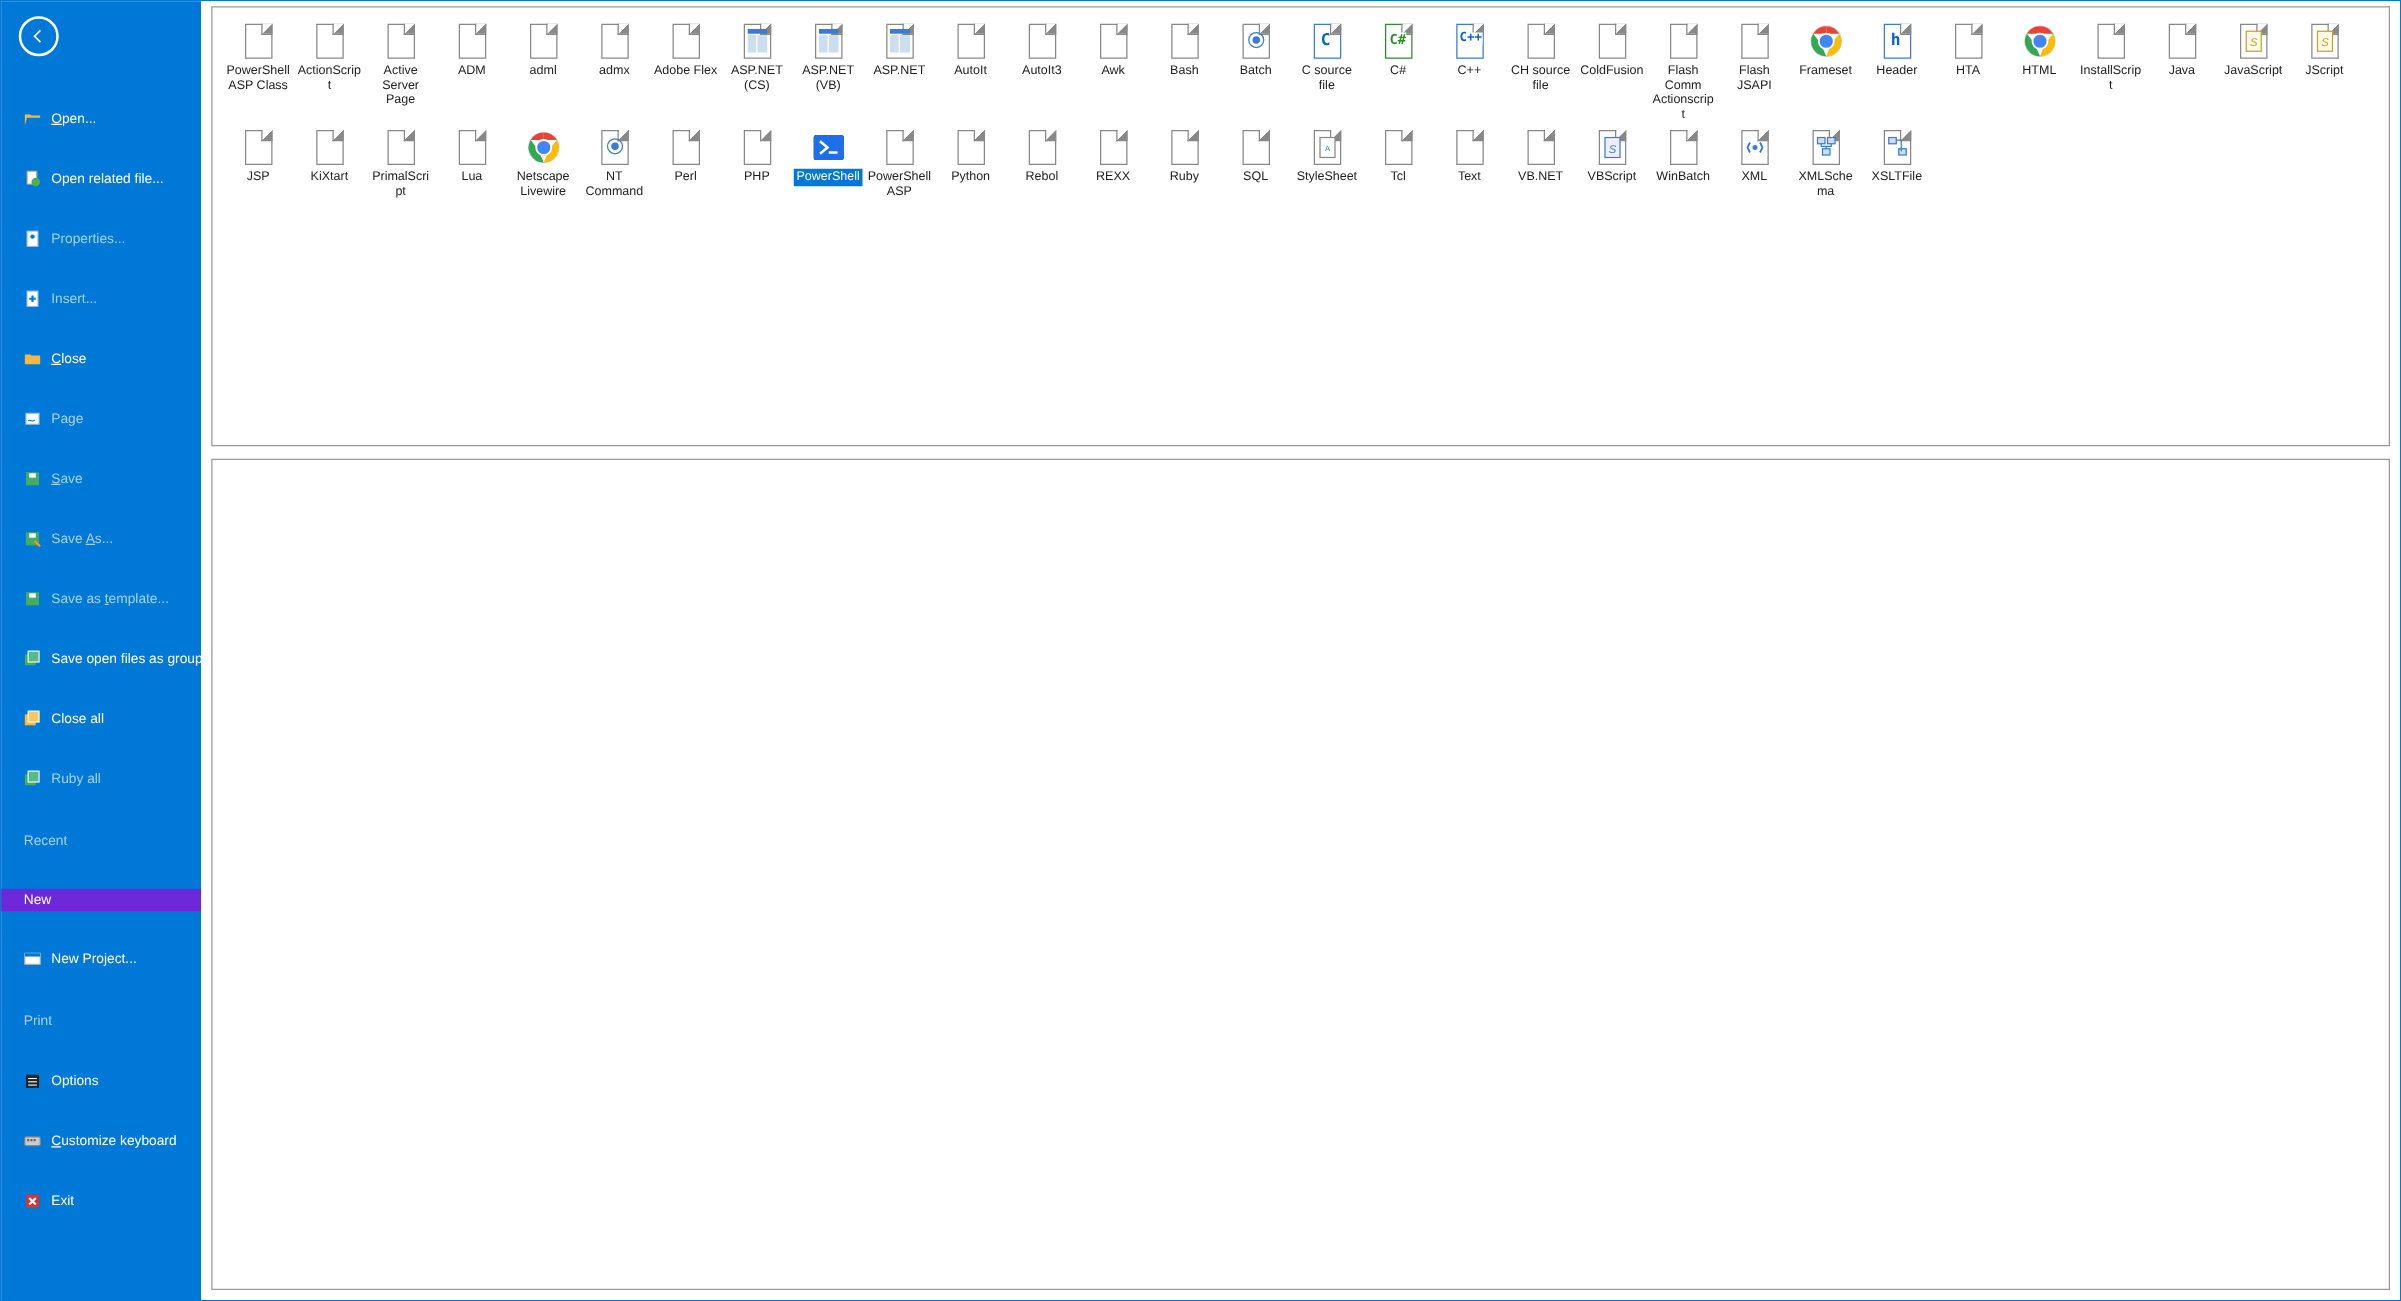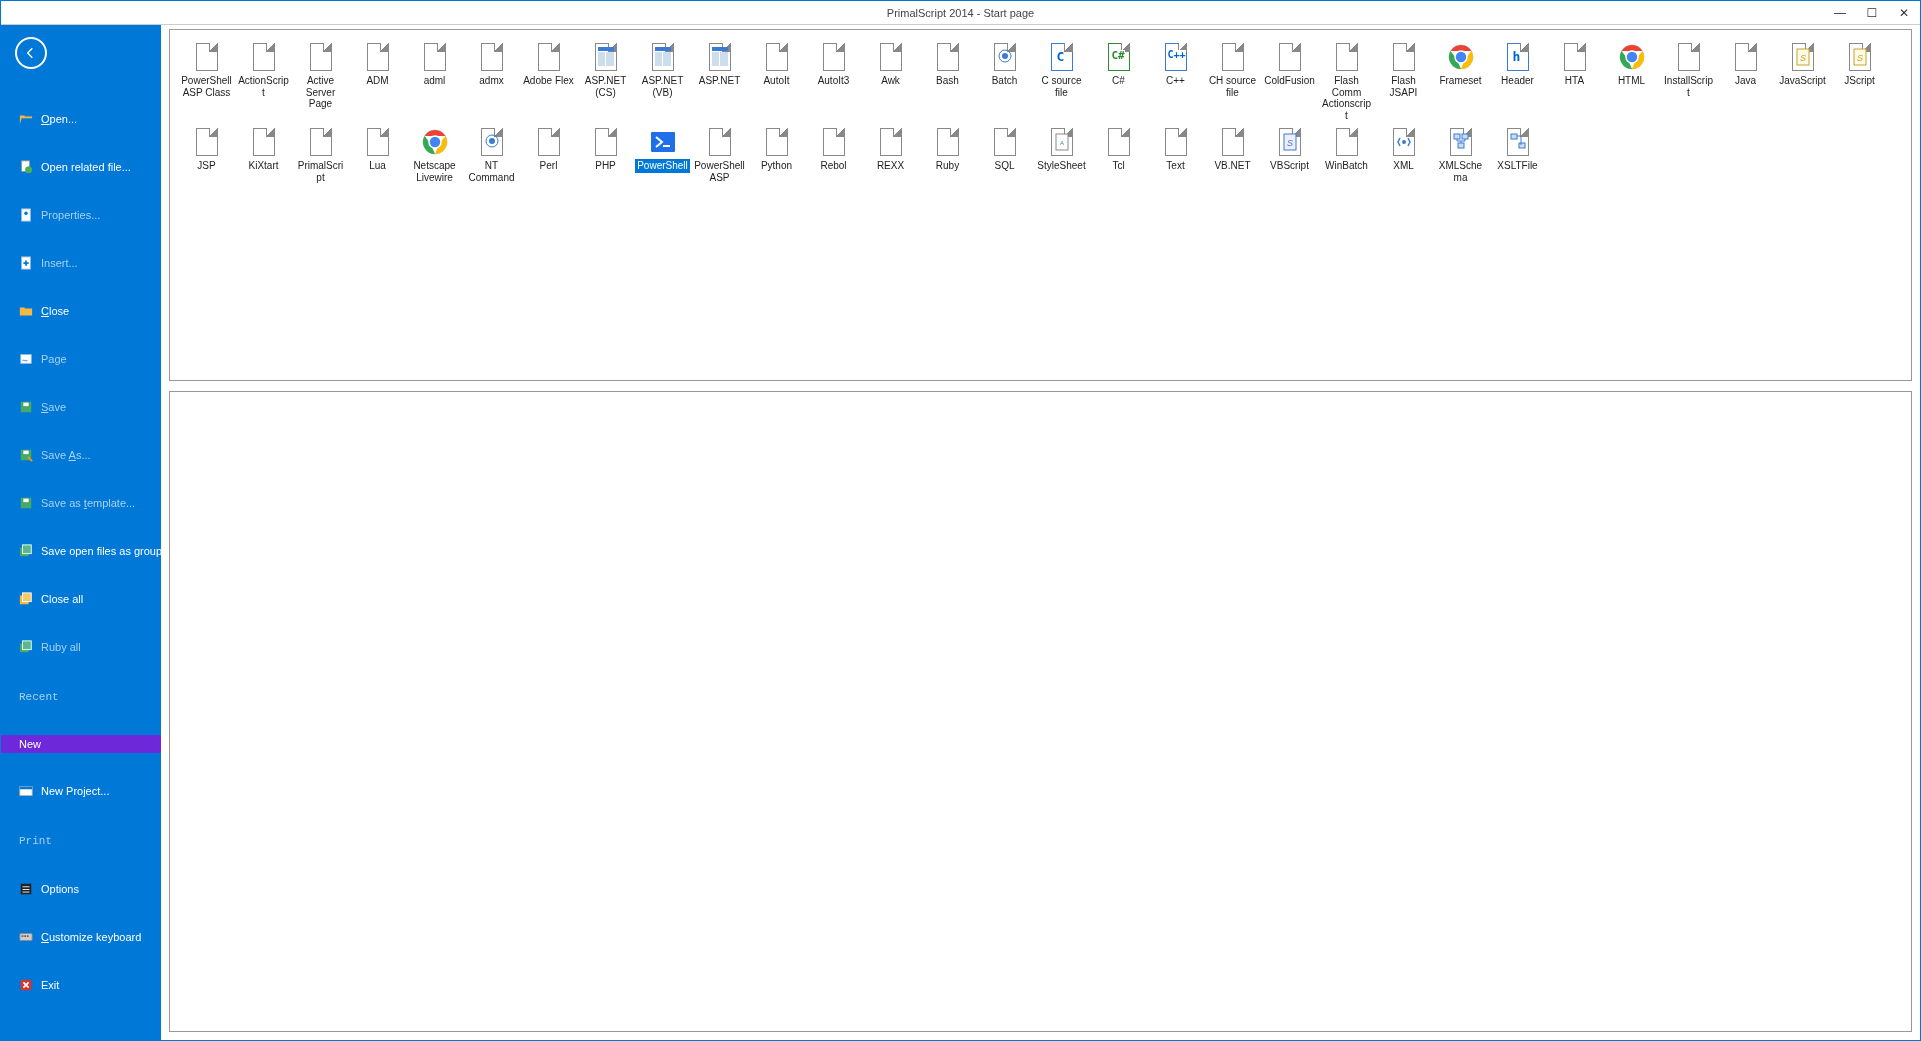--- a/index.html
+++ b/index.html
@@ -11,21 +11,21 @@
 .titlebar .controls div { width:32px; display:flex; align-items:center; justify-content:center; font-size:12px; color:#333; cursor:pointer; }
 
 .body { flex:1; display:flex; min-height:0; }
 .sidebar { width:160px; background:#0078d7; color:#fff; font-size:11px; display:flex; flex-direction:column; padding-top:6px; }
 .back-btn { width:32px; height:32px; border:2px solid #fff; border-radius:50%; margin:6px 0 12px 14px; display:flex; align-items:center; justify-content:center; cursor:pointer; }
 .back-btn svg { width:16px; height:16px; fill:none; stroke:#fff; stroke-width:2; }
 
 .menu-item { display:flex; align-items:center; gap:8px; padding:3px 8px 3px 18px; cursor:pointer; white-space:nowrap;margin-top:28px; }
 .menu-item.dim { color:#a8d2f0; }
 .menu-item.selected { background:#6d28d9; }
-.menu-item.section { color:#a8d2f0; cursor:default; padding-top:6px; padding-bottom:4px; padding-left:18px;font-family:Liberation Mono, monospace; }
+.menu-item.section { color:#a8d2f0; cursor:default; padding-top:6px; padding-bottom:4px; padding-left:18px; }
 .menu-item .ul { text-decoration:underline; }
 
 .micon { width:14px; height:14px; flex-shrink:0; display:inline-flex; align-items:center; justify-content:center; }
 .micon svg { width:14px; height:14px; }
 
 .content { flex:1; display:flex; flex-direction:column; background:#fff; min-width:0; padding:4px 8px 8px 8px; }
 .tpl-label { font-size:11px; color:#333; margin:20px 0 4px 2px; }
 .tpl-label .ul { text-decoration:underline; }
 .templates-box { border:1px solid #999; flex:0 0 352px; padding:10px 8px; overflow:auto; display:flex; flex-wrap:wrap; align-content:flex-start; gap:0; }
 .titem { width:57px; display:flex; flex-direction:column; align-items:center; cursor:pointer; padding:3px 1px; text-align:center; }
@@ -39,28 +39,20 @@
 .fileicon { width:22px; height:28px; background:#fff; border:1px solid #888; position:relative; }
 .fileicon::before { content:""; position:absolute; top:-1px; right:-1px; width:8px; height:8px; background:linear-gradient(135deg,#fff 48%, #888 50%); border-left:1px solid #888; border-bottom:1px solid #888; }
 .badge { position:absolute; bottom:-2px; right:-4px; font-size:9px; font-weight:bold; font-family:Consolas,monospace; background:#fff; line-height:1; }
 .badge.blue { color:#0066cc; }
 .badge.green { color:#2e8b2e; }
 </style>
 </head>
 <body>
 
 <div class="window">
-  <div class="titlebar">
-    <span>PrimalScript 2014 - Start page</span>
-    <div class="controls">
-      <div>—</div>
-      <div>☐</div>
-      <div>✕</div>
-    </div>
-  </div>
 
   <div class="body">
     <div class="sidebar">
       <div class="back-btn">
         <svg viewBox="0 0 24 24">
             <path d="M14 5l-7 7 7 7"></path>
           </svg>
       </div>
       <div id="sidebar-file-items">
           <div class="menu-item">

